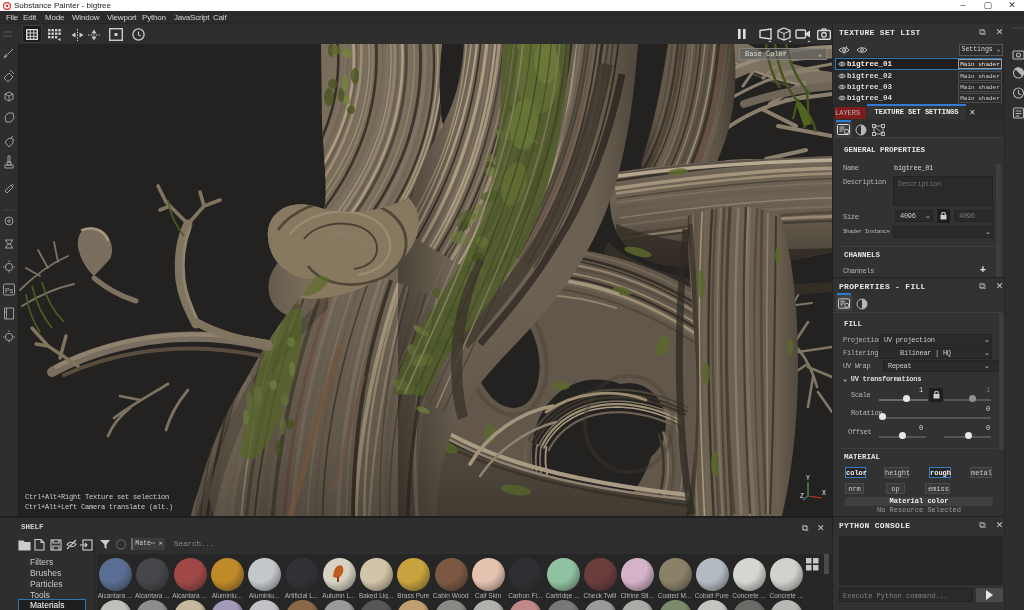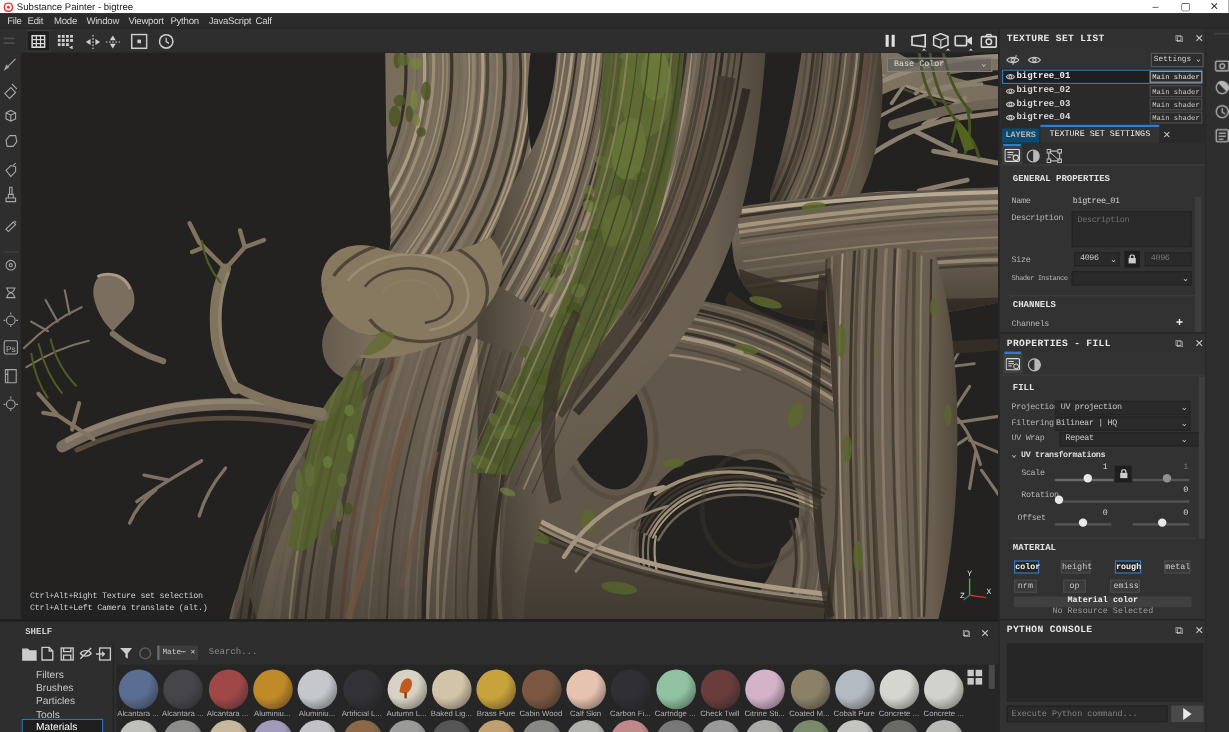--- a/index.html
+++ b/index.html
@@ -725,22 +725,22 @@
           <circle cx="4" cy="16" r="1.2"></circle>
        <path d="M0.5 27c1.5-2.5 5.5-2.5 7 0c-1.5 2.5-5.5 2.5-7 0z"></path>
           <circle cx="4" cy="27" r="1.2"></circle>
        <path d="M0.5 38c1.5-2.5 5.5-2.5 7 0c-1.5 2.5-5.5 2.5-7 0z"></path>
           <circle cx="4" cy="38" r="1.2"></circle>
      </g>
    </svg>
 
    <div class="abs" style="left:0;top:80px;width:172px;height:15px;background:#2a2a2a"></div>
    <div class="abs" style="left:34px;top:80px;width:99px;height:2px;background:#2e7cd6"></div>
-   <div class="abs mono" style="left:2px;top:83px;width:31px;height:12px;background:#0c4a6e;color:#b4b4b4;font-size:7px;font-weight:bold;line-height:12px;text-align:center">LAYERS</div>
-   <div class="abs mono" style="left:34px;top:82px;width:99px;height:13px;background:#333333;color:#f0f0f0;font-size:7px;font-weight:normal;line-height:13px;text-align:center">TEXTURE SET SETTINGS</div>
+   <div class="abs mono" style="left:2px;top:83px;width:31px;height:12px;background:#7f1d1d;color:#b4b4b4;font-size:7px;font-weight:normal;line-height:12px;">LAYERS</div>
+   <div class="abs mono" style="left:34px;top:82px;width:99px;height:13px;background:#333333;color:#f0f0f0;font-size:7px;font-weight:bold;line-height:13px;text-align:center">TEXTURE SET SETTINGS</div>
    <div class="abs" style="left:136px;top:84px;color:#cccccc;font-size:8px">✕</div>
 
    <div class="abs" style="left:0;top:95px;width:172px;height:18px;background:#2e2e2e"></div>
    <div class="abs" style="left:3px;top:96px;width:15px;height:2px;background:#2e7cd6"></div>
    <div class="abs" style="left:2px;top:98px;width:17px;height:15px;background:#3d3d3d"></div>
    <svg class="abs" style="left:4px;top:100px" width="13" height="11" viewBox="0 0 13 11">
      <rect x="0.5" y="0.5" width="12" height="10" rx="1" fill="none" stroke="#d8d8d8"></rect>
      <path d="M2.5 3h5M2.5 5h5M2.5 7h3" stroke="#d8d8d8" stroke-width="0.9"></path>
      <circle cx="9.5" cy="7.5" r="2.2" fill="none" stroke="#d8d8d8" stroke-width="0.9"></circle>
    </svg>
@@ -797,21 +797,21 @@
    <svg class="abs" style="left:23px;top:274px" width="12" height="12" viewBox="0 0 12 12">
      <circle cx="6" cy="6" r="5" fill="none" stroke="#b8b8b8"></circle>
      <path d="M6 1a5 5 0 0 1 0 10z" fill="#b8b8b8"></path>
    </svg>
    <div class="abs" style="left:0;top:288px;width:172px;height:1px;background:#3e3e3e"></div>
    <div class="abs mono" style="left:11px;top:296px;font-size:7.5px;font-weight:bold;color:#e2e2e2">FILL</div>
    <div class="lbl" style="left:10px;top:312px">Projection</div>
    <div class="abs sel" style="left:46px;top:310px;width:113px;height:12px;line-height:11px;padding-left:4px">UV projection</div>
    <div class="caret" style="left:151px;top:312px">⌄</div>
    <div class="lbl" style="left:10px;top:325px">Filtering</div>
-   <div class="abs sel" style="left:46px;top:323px;width:113px;height:12px;line-height:11px;padding-left:0">Bilinear | HQ</div>
+   <div class="abs sel" style="left:46px;top:323px;width:113px;height:12px;line-height:11px;padding-left:20px">Bilinear | HQ</div>
    <div class="caret" style="left:151px;top:325px">⌄</div>
    <div class="lbl" style="left:10px;top:338px">UV Wrap</div>
    <div class="abs sel" style="left:50px;top:336px;width:124px;height:12px;line-height:11px;padding-left:4px">Repeat</div>
    <div class="caret" style="left:151px;top:338px">⌄</div>
    <div class="lbl bold" style="left:10px;top:351px;font-weight:bold">⌄ UV transformations</div>
    <div class="lbl" style="left:18px;top:367px">Scale</div>
    <div class="lbl" style="left:86px;top:362px;color:#d8d8d8">1</div>
    <div class="lbl" style="left:153px;top:362px;color:#787878">1</div>
    <div class="abs" style="left:46px;top:375px;width:49px;height:1.5px;background:#6a6a6a"></div>
    <div class="abs" style="left:70px;top:371px;width:7px;height:7px;border-radius:50%;background:#e8e8e8"></div>

